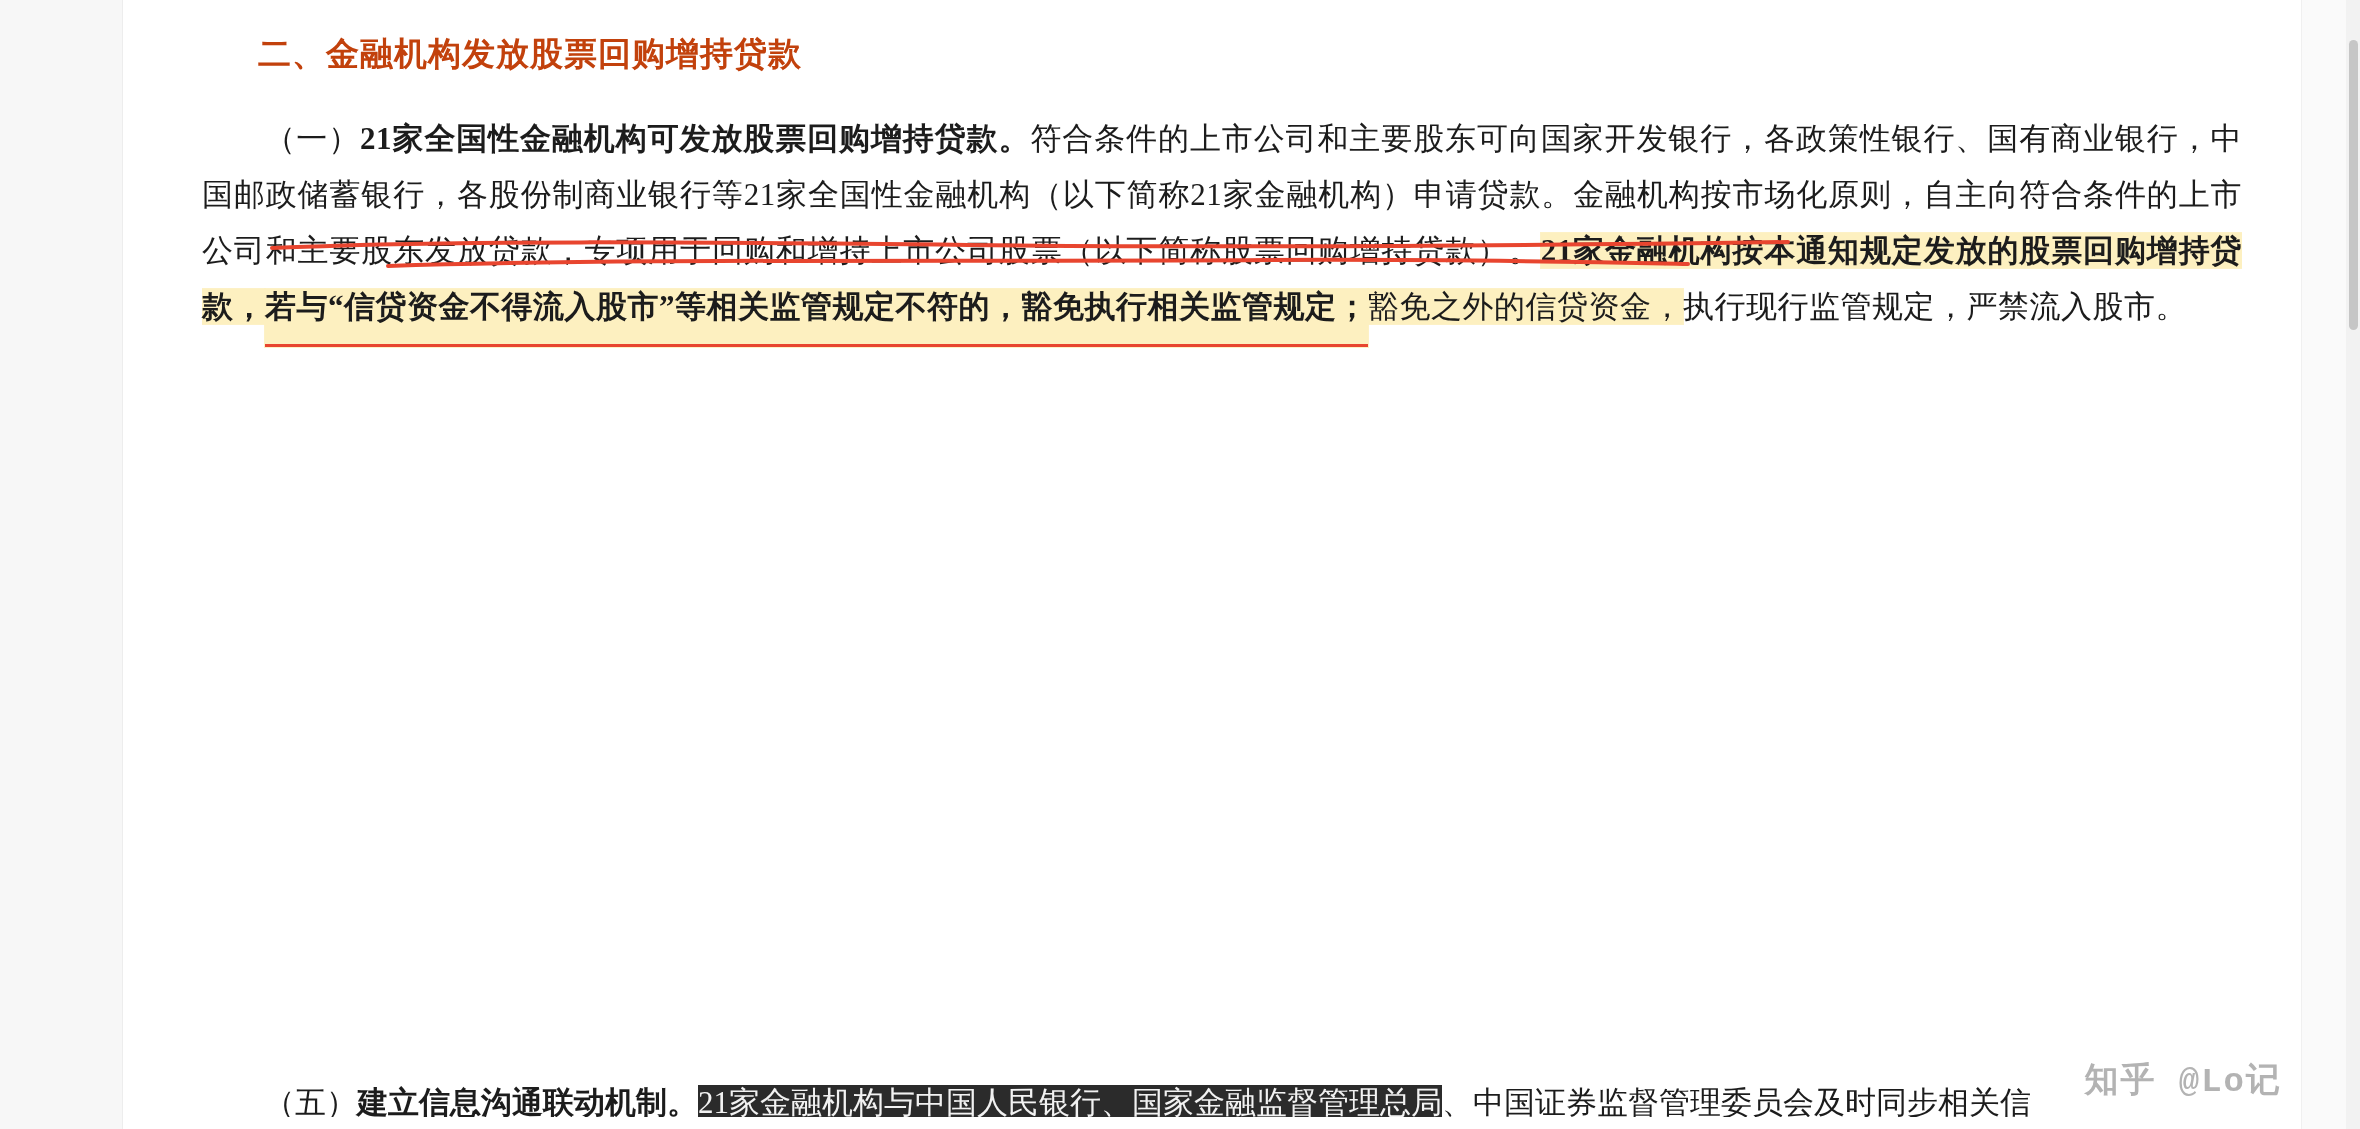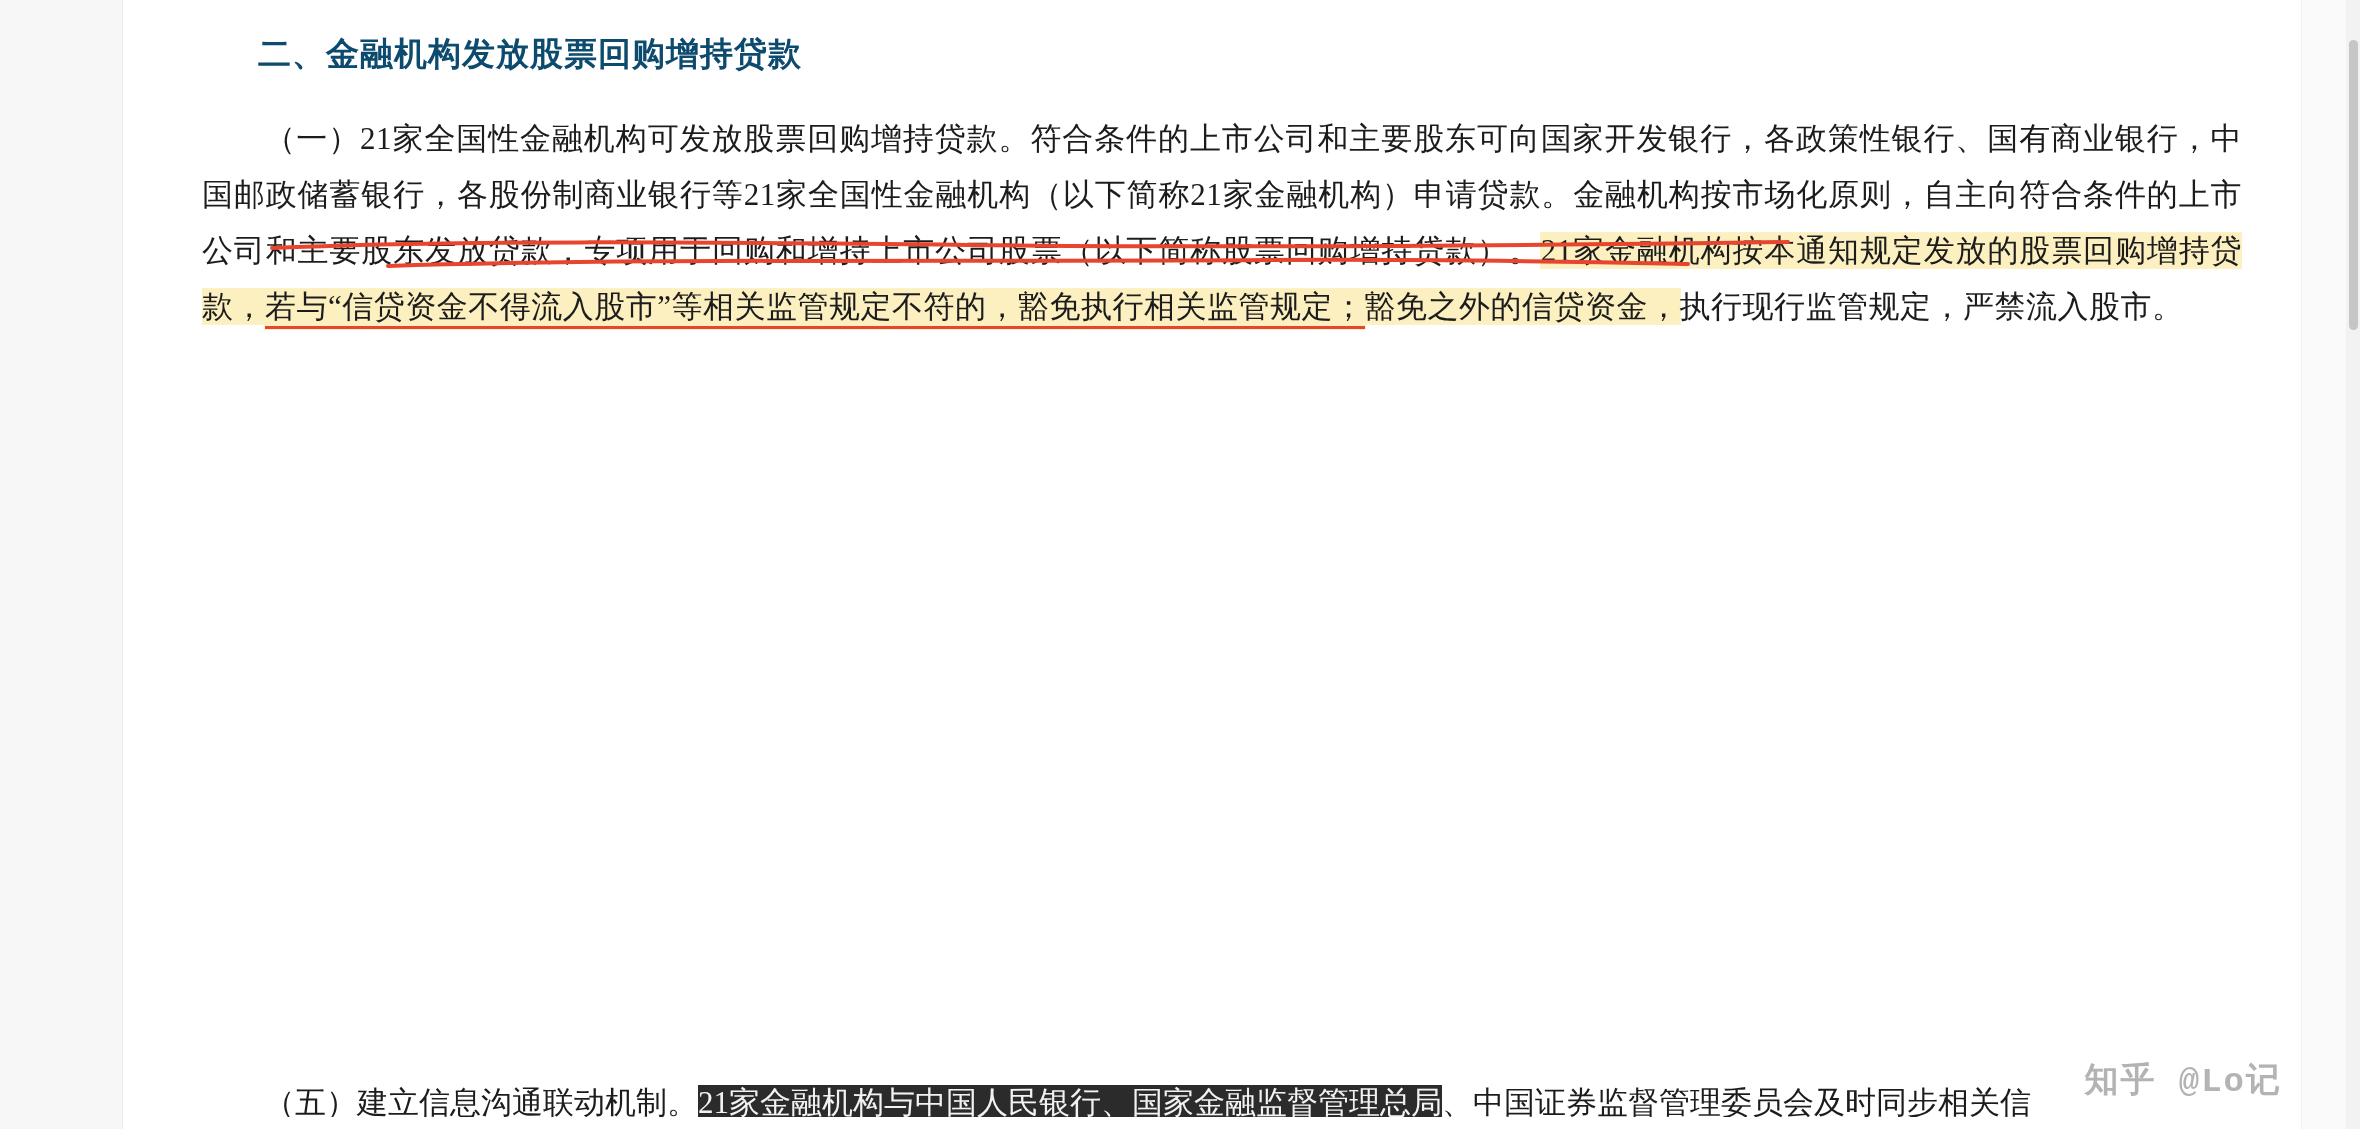--- a/index.html
+++ b/index.html
@@ -64,49 +64,49 @@
     left: 122px;
     width: 2180px;
     height: 1129px;
     padding: 18px 60px 0 80px;
     box-sizing: border-box;
   }
 
   h2.section-title {
     font-size: 33px;
     font-weight: bold;
-    color: #0c4a6e;
+    color: #c2410c;
     margin: 14px 0 34px 56px;
     letter-spacing: 1px;
     font-family: Liberation Mono, monospace;
   }
 
   p.para {
     font-size: 31px;
     line-height: 56px;
     color: #1c1c1c;
     margin: 0 0 26px 0;
     text-align: justify;
     text-justify: inter-ideograph;
     letter-spacing: 0.5px;
   }
   p.para .indent {
     display: inline-block;
     width: 62px;
   }
   .bold {
-    font-weight: normal;
+    font-weight: bold;
   }
   .hl {
     background: #fdf0c0;
     box-shadow: 0 0 0 1px rgba(253,240,192,0.9);
   }
   .underline-red {
     border-bottom: 3px solid #e8452f;
-    padding-bottom: 2px;
+    padding-bottom: 20px;
   }
 
   
   .red-sweep {
     position: absolute;
     left: 268px;
     top: 236px;
     width: 1560px;
     height: 40px;
     pointer-events: none;

